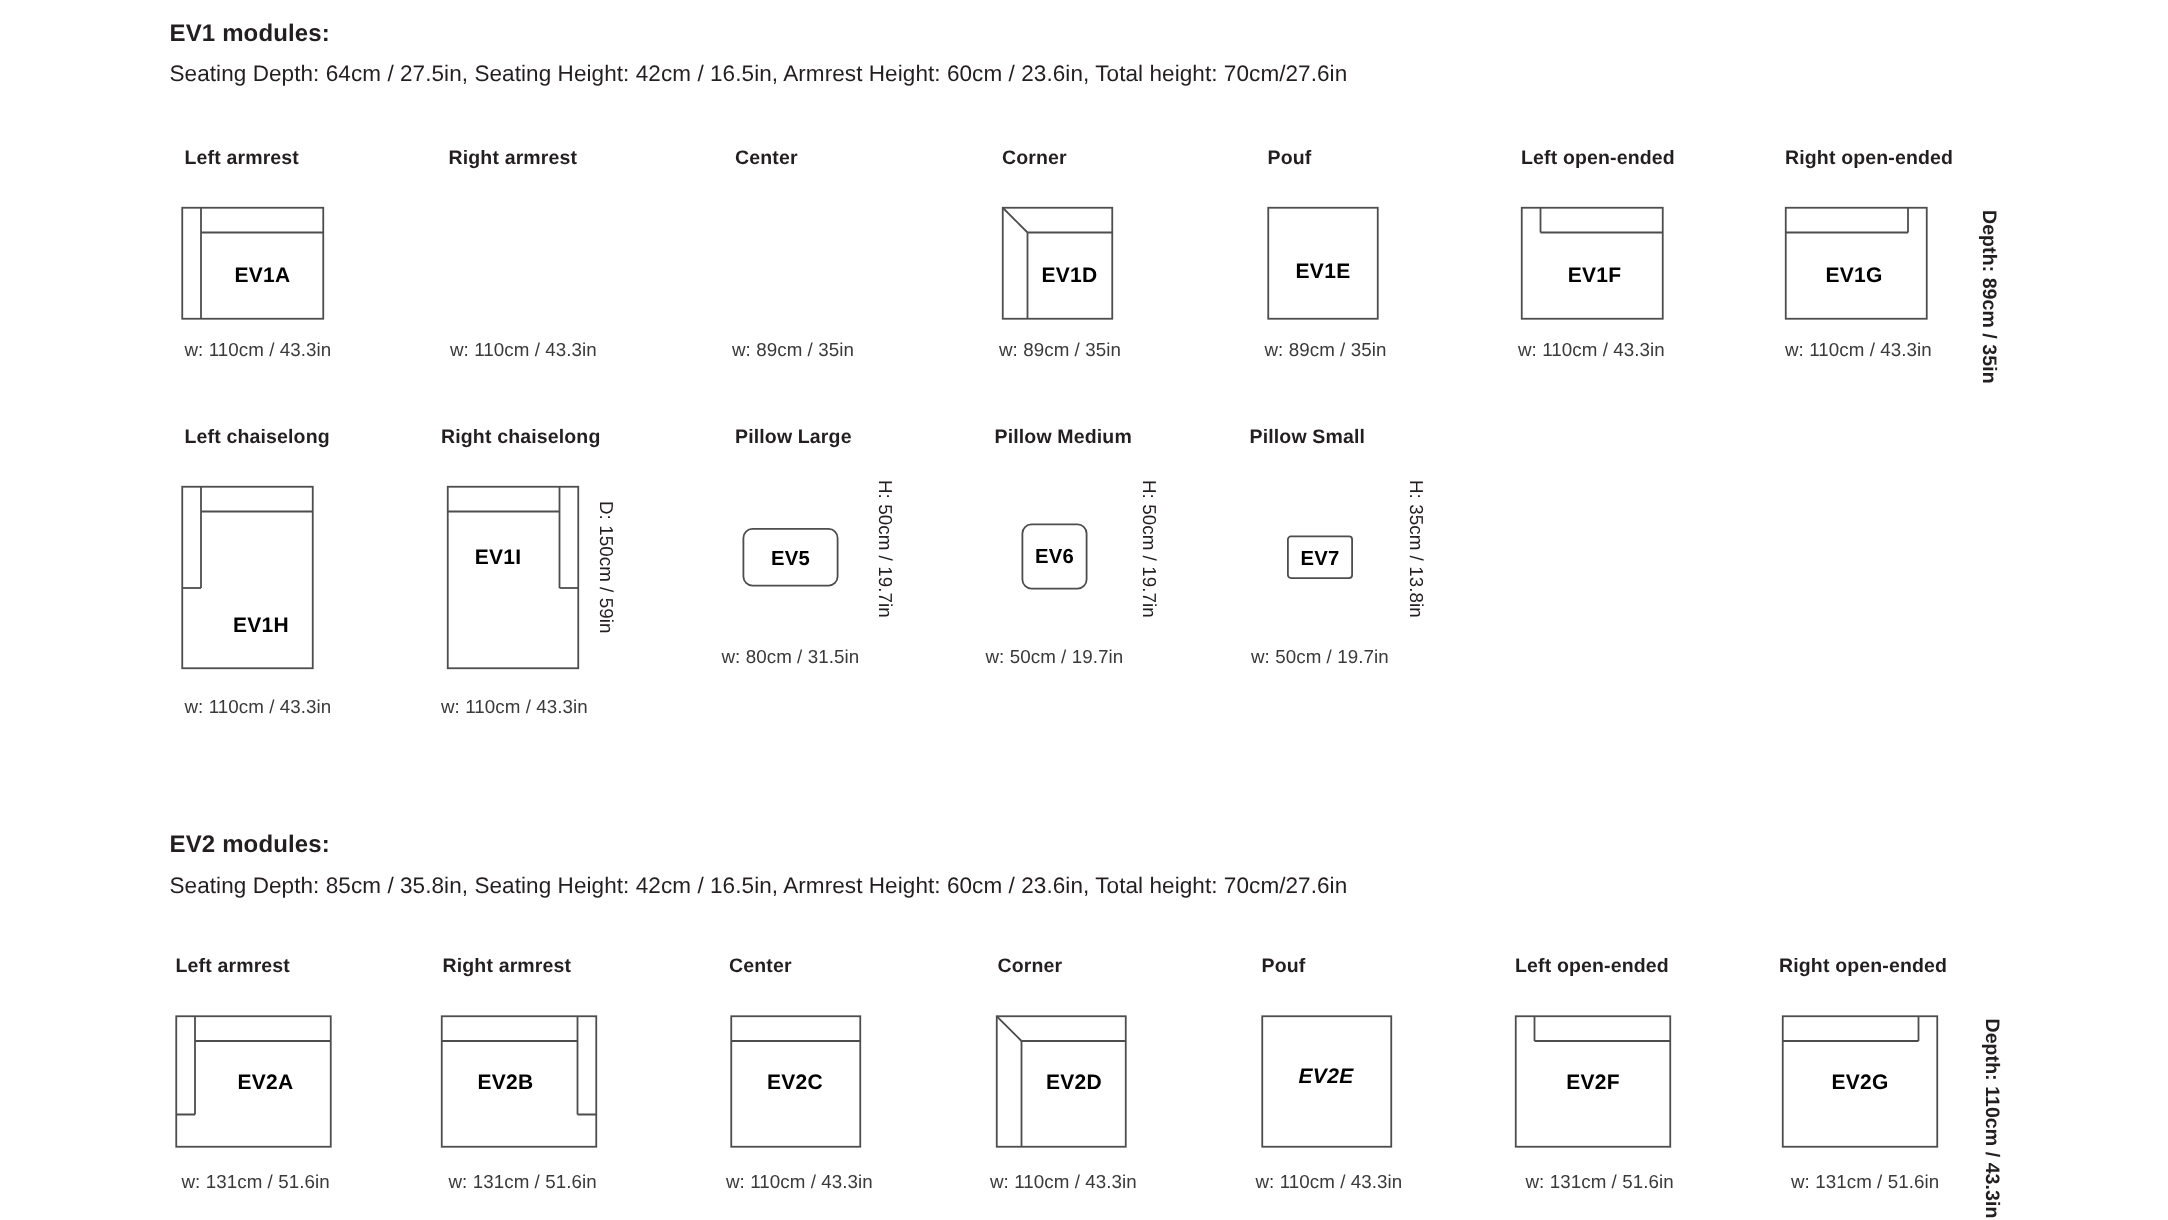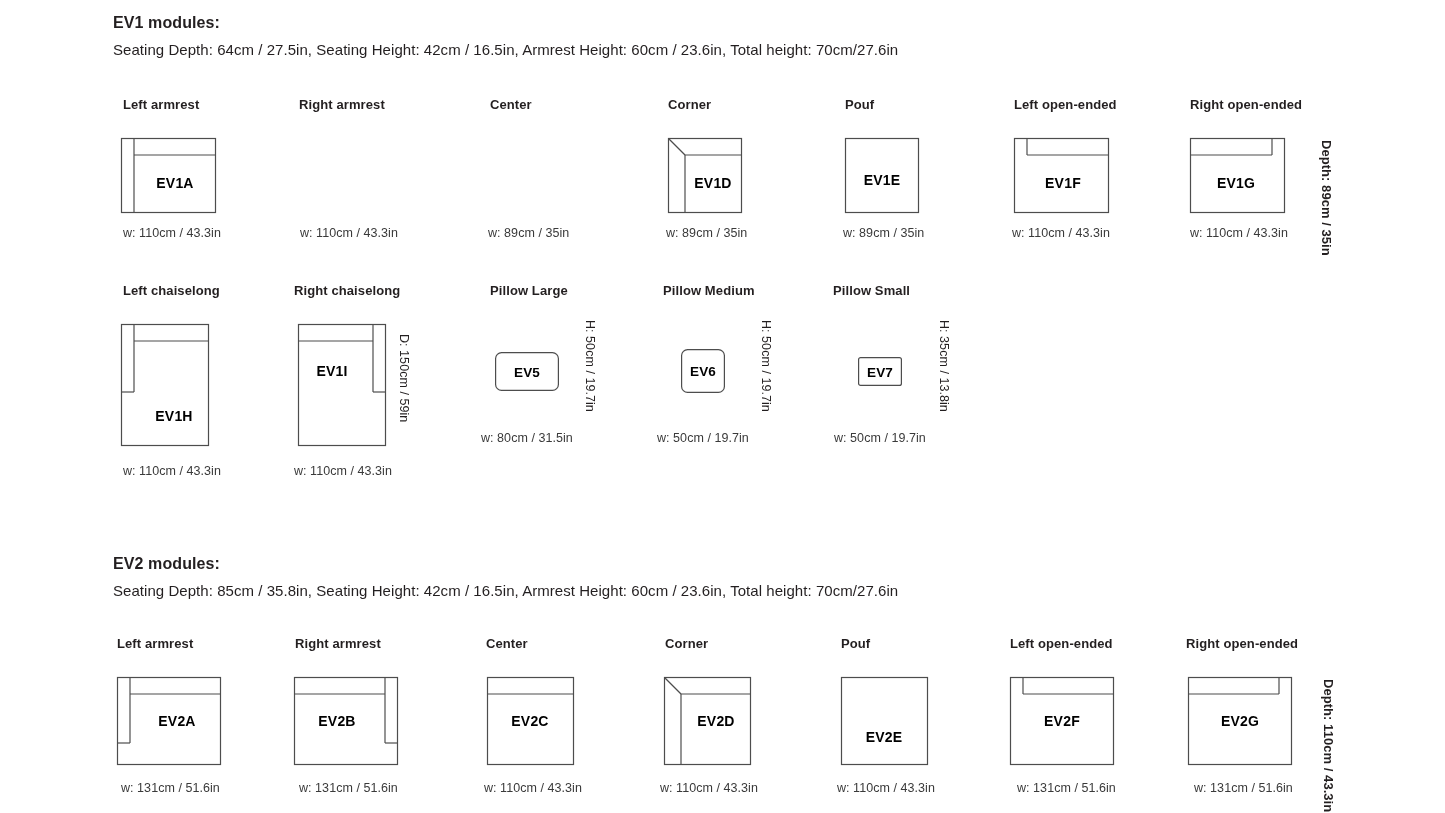--- a/index.html
+++ b/index.html
@@ -319,21 +319,21 @@
       <line x1="17" y1="17" x2="17" y2="87.5" stroke="#4d4d4d" stroke-width="1.2"></line>
       <line x1="17" y1="17" x2="86.5" y2="17" stroke="#4d4d4d" stroke-width="1.2"></line>
     </svg>
     <div class="shape-code" style="left:52px; top:44px;">EV2D</div>
   </div>
 
   <div class="shape" style="left:841px; top:677px;">
     <svg width="87" height="88" viewBox="0 0 87 88">
       <rect x="0.5" y="0.5" width="86" height="87" fill="#fff" stroke="#4d4d4d" stroke-width="1.2"></rect>
     </svg>
-    <div class="shape-code" style="left:43px; top:60px;">EV2E</div>
+    <div class="shape-code" style="left:43px; top:40px;font-style:italic;">EV2E</div>
   </div>
 
   <div class="shape" style="left:1010px; top:677px;">
     <svg width="104" height="88" viewBox="0 0 104 88">
       <rect x="0.5" y="0.5" width="103" height="87" fill="#fff" stroke="#4d4d4d" stroke-width="1.2"></rect>
       <line x1="13" y1="0.5" x2="13" y2="17" stroke="#4d4d4d" stroke-width="1.2"></line>
       <line x1="13" y1="17" x2="103.5" y2="17" stroke="#4d4d4d" stroke-width="1.2"></line>
     </svg>
     <div class="shape-code" style="left:52px; top:44px;">EV2F</div>
   </div>

